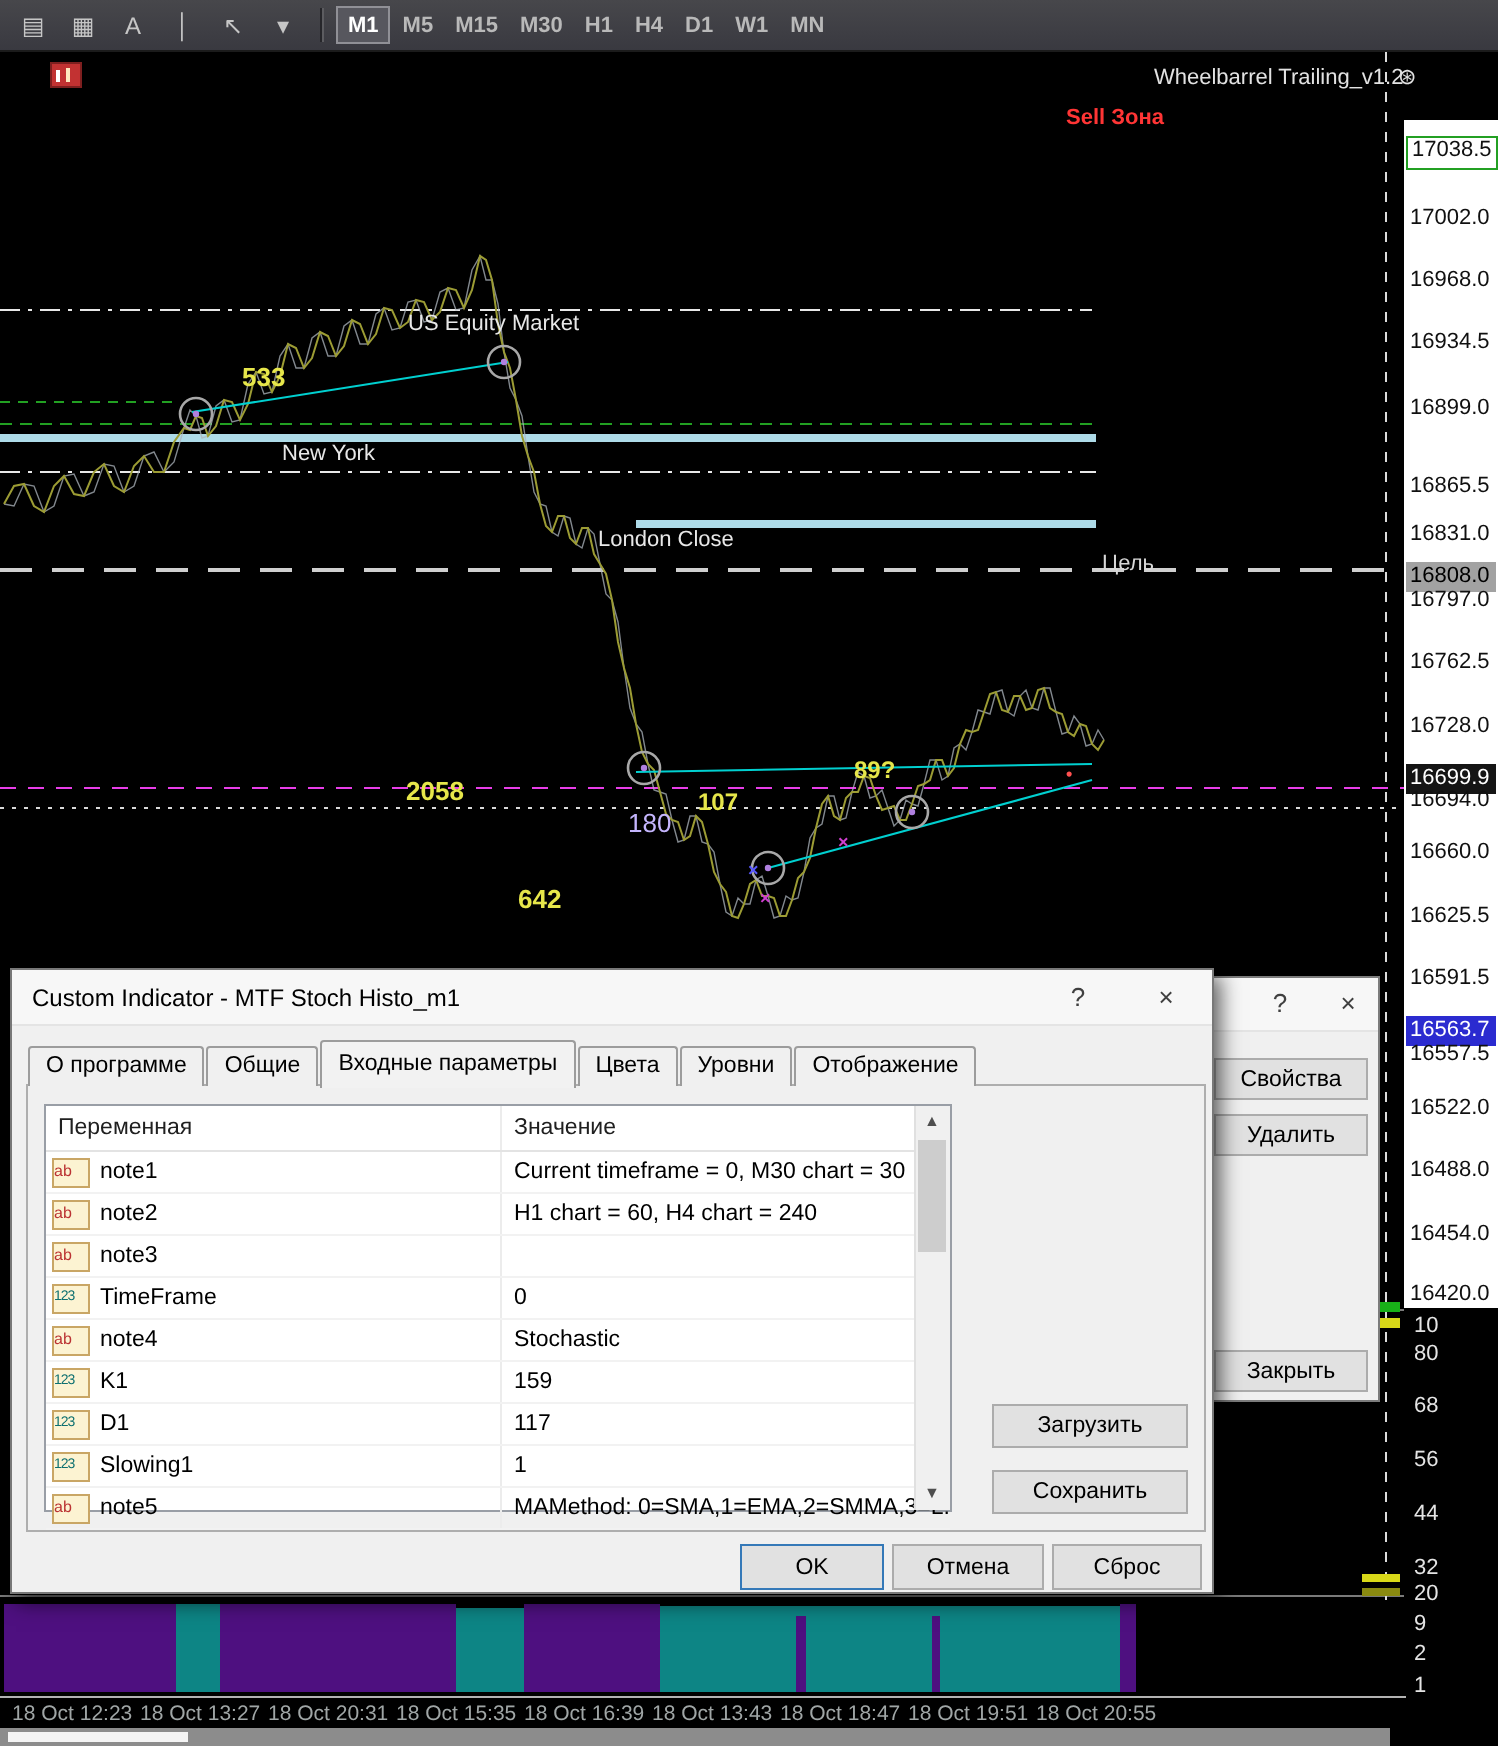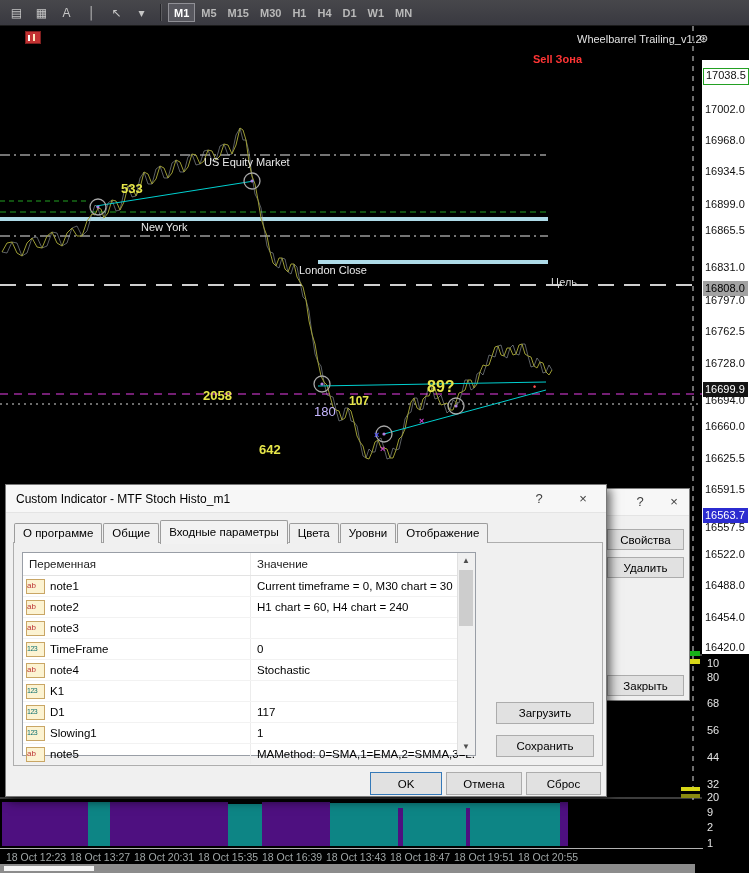--- a/index.html
+++ b/index.html
@@ -161,37 +161,37 @@
       <div class="ann" style="left: 699px; top: 32px; color: rgb(226, 226, 226); font-size: 11px; font-weight: normal;">⊛</div>
       <div class="ann" style="left: 533px; top: 53px; color: rgb(255, 53, 53); font-size: 11px; font-weight: bold;">Sell Зона</div>
       <div class="ann" style="left: 121px; top: 146px; color: rgb(230, 230, 74); font-size: 13px; font-weight: bold; margin-top: 35px;">533</div>
       <div class="ann" style="left: 204px; top: 156px; color: rgb(232, 232, 232); font-size: 11px; font-weight: normal;">US Equity Market</div>
       <div class="ann" style="left: 141px; top: 221px; color: rgb(232, 232, 232); font-size: 11px; font-weight: normal;">New York</div>
       <div class="ann" style="left: 299px; top: 264px; color: rgb(232, 232, 232); font-size: 11px; font-weight: normal;">London Close</div>
       <div class="ann" style="left: 551px; top: 276px; color: rgb(216, 216, 216); font-size: 11px; font-weight: normal;">Цель</div>
       <div class="ann" style="left: 203px; top: 388px; color: rgb(230, 230, 74); font-size: 13px; font-weight: bold;">2058</div>
       <div class="ann" style="left: 349px; top: 394px; color: rgb(230, 230, 74); font-size: 12px; font-weight: bold;">107</div>
       <div class="ann" style="left: 314px; top: 404px; color: #c4b5fd; font-size: 13px; font-weight: normal;">180</div>
-      <div class="ann" style="left: 427px; top: 378px; color: rgb(230, 230, 74); font-size: 16px; font-weight: bold;">89?</div>
+      <div class="ann" style="left: 427px; top: 378px; color: rgb(230, 230, 74); font-size: 12px; font-weight: bold;">89?</div>
       <div class="ann" style="left: 259px; top: 442px; color: rgb(230, 230, 74); font-size: 13px; font-weight: bold;">642</div>
     </div>
   <div id="axis-marks">
       <div class="mark" style="left: 687px; top: 651px; width: 13px; height: 5px; background: rgb(24, 176, 24);"></div>
       <div class="mark" style="left: 687px; top: 659px; width: 13px; height: 5px; background: rgb(216, 216, 24);"></div>
       <div class="mark" style="left: 681px; top: 787px; width: 19px; height: 4px; background: rgb(216, 216, 24);"></div>
       <div class="mark" style="left: 681px; top: 794px; width: 19px; height: 4px; background: rgb(138, 138, 16);"></div>
     </div>
 
   <div id="price-axis">
       <div class="tick outlined" style="top: 8px;">17038.5</div>
       <div class="tick plain" style="top: 42px;">17002.0</div>
       <div class="tick plain" style="top: 73px;">16968.0</div>
       <div class="tick plain" style="top: 104px;">16934.5</div>
       <div class="tick plain" style="top: 137px;">16899.0</div>
-      <div class="tick plain" style="top: 163px;">16865.5</div>
+      <div class="tick plain" style="top: 176px;">16865.5</div>
       <div class="tick plain" style="top: 200px;">16831.0</div>
       <div class="tick gray" style="top: 221px;">16808.0</div>
       <div class="tick plain" style="top: 233px;">16797.0</div>
       <div class="tick plain" style="top: 264px;">16762.5</div>
       <div class="tick plain" style="top: 296px;">16728.0</div>
       <div class="tick dark" style="top: 322px;">16699.9</div>
       <div class="tick plain" style="top: 333px;">16694.0</div>
       <div class="tick plain" style="top: 359px;">16660.0</div>
       <div class="tick plain" style="top: 391px;">16625.5</div>
       <div class="tick plain" style="top: 422px;">16591.5</div>
@@ -304,20 +304,21 @@
                 <div class="picon">ab</div>
                 <div class="pname">note4</div>
               </div>
               <div class="pval">Stochastic</div>
             </div>
             <div class="prow">
               <div class="pcell1">
                 <div class="picon num">123</div>
                 <div class="pname">K1</div>
               </div>
+              <div class="pval">159</div>
             </div>
             <div class="prow">
               <div class="pcell1">
                 <div class="picon num">123</div>
                 <div class="pname">D1</div>
               </div>
               <div class="pval">117</div>
             </div>
             <div class="prow">
               <div class="pcell1">

